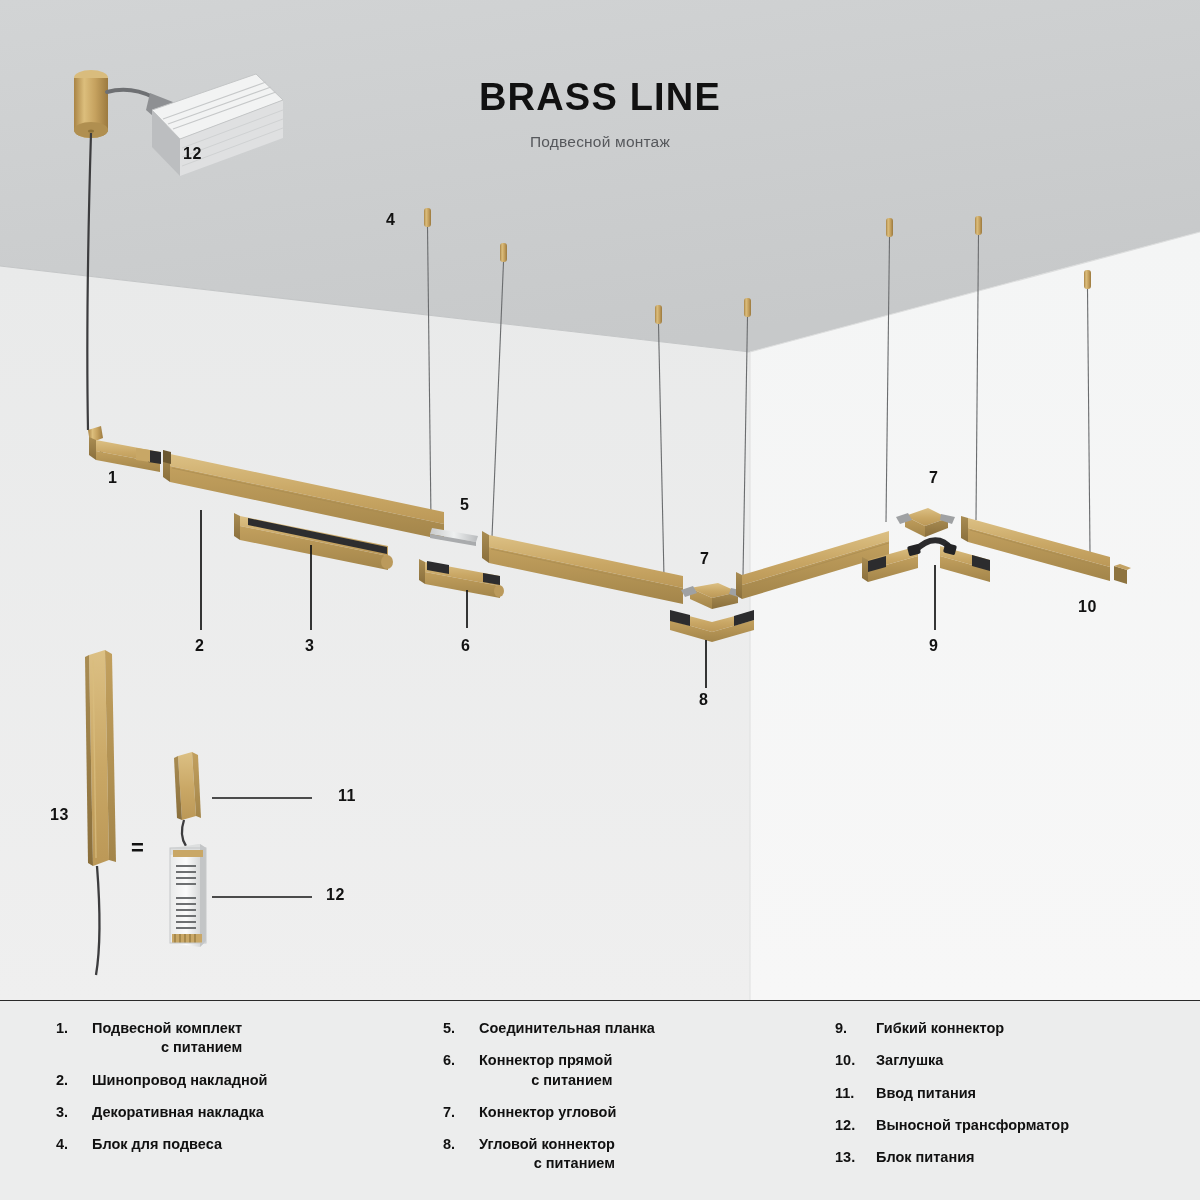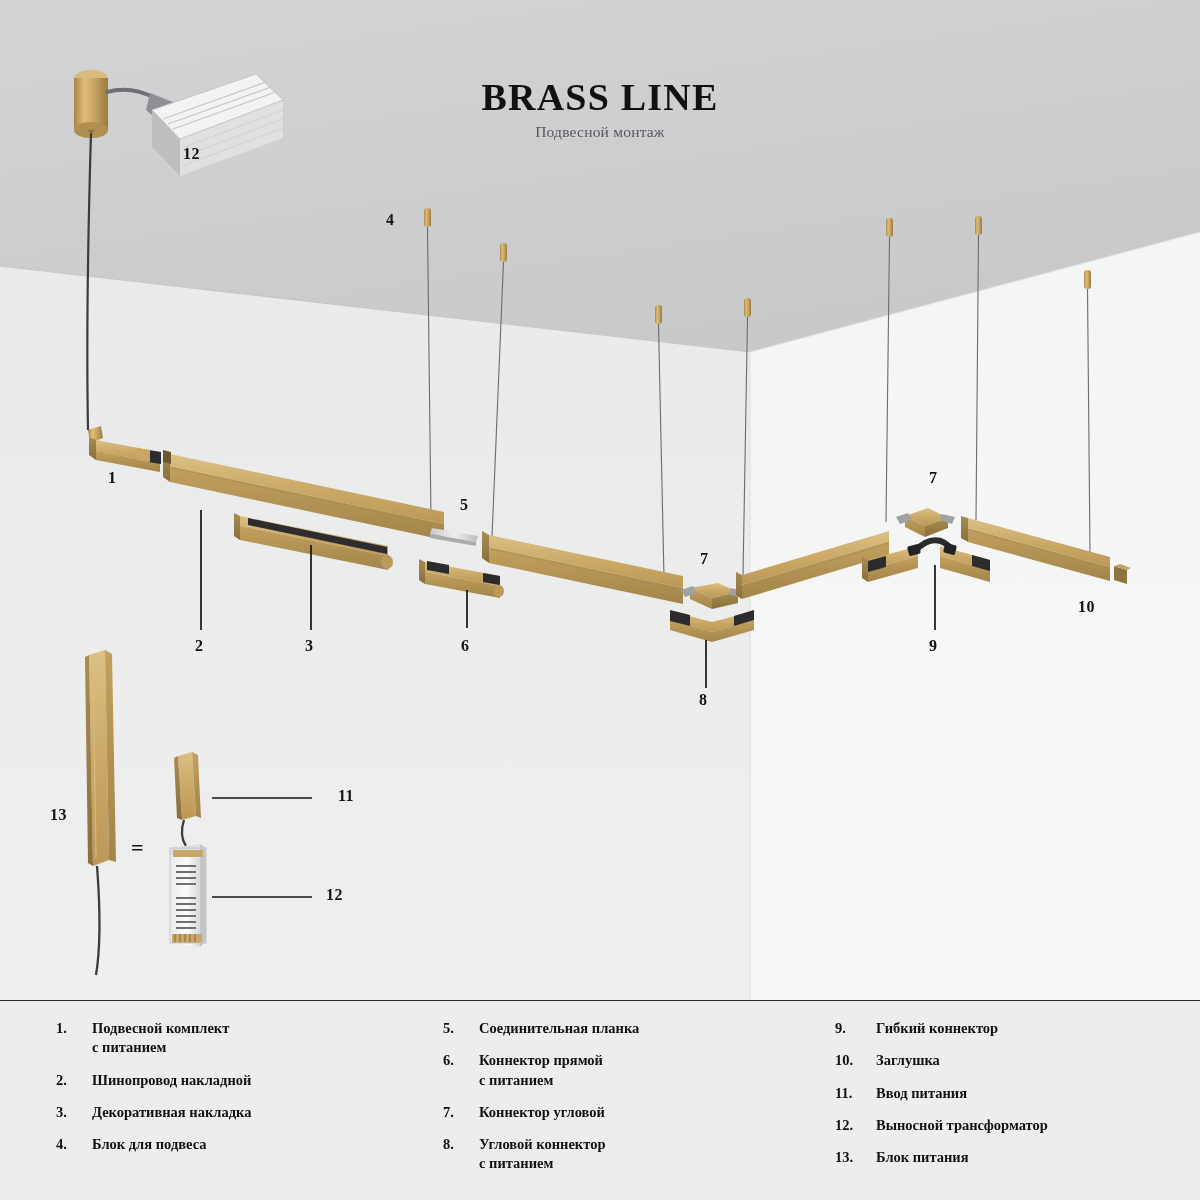--- a/index.html
+++ b/index.html
@@ -1,34 +1,34 @@
 <!DOCTYPE html>
 <html lang="ru"><head>
 <meta charset="utf-8">
 <style>
   html,body{margin:0;padding:0;}
   body{
     width:1200px;height:1200px;overflow:hidden;
     font-family:"Liberation Sans","DejaVu Sans",sans-serif;
     background:#eceded;
   }
-  #stage{position:relative;width:1200px;height:1200px;font-family:Liberation Serif, serif;}
+  #stage{position:relative;width:1200px;height:1200px;}
 
   
   .scene{position:absolute;left:0;top:0;width:1200px;height:1000px;overflow:hidden;background:#ebecec;}
   .scene svg{position:absolute;left:0;top:0;}
 
   
   .title-wrap{position:absolute;left:0;top:78px;width:1200px;text-align:center;}
   .title{
     font-size:38px;font-weight:700;letter-spacing:1.2px;color:#111;
     line-height:1;margin:0;
   }
   .subtitle{
-    margin-top:7px;font-size:15.5px;color:#56585c;letter-spacing:.2px;
+    margin-top:17px;font-size:15.5px;color:#56585c;letter-spacing:.2px;
   }
 
   
   .num{
     position:absolute;font-size:16px;font-weight:700;color:#121212;
     line-height:1;letter-spacing:.5px;white-space:nowrap;
   }
   .eq{
     position:absolute;font-size:22px;font-weight:700;color:#121212;line-height:1;
   }
@@ -42,21 +42,21 @@
   .legend-col{position:relative;}
   .legend-col.c1{width:430px;padding-left:56px;box-sizing:border-box;}
   .legend-col.c2{width:392px;padding-left:13px;box-sizing:border-box;}
   .legend-col.c3{width:378px;padding-left:13px;box-sizing:border-box;}
   .leg-item{display:flex;margin-bottom:13px;}
   .leg-num{
     font-size:14.5px;font-weight:700;color:#111;min-width:36px;
     line-height:1.33;flex:0 0 auto;
   }
   .legend-col.c3 .leg-num{min-width:41px;}
-  .leg-text{font-size:14.5px;font-weight:700;color:#111;line-height:1.33;white-space:pre-line;}
+  .leg-text{font-size:14.5px;font-weight:700;color:#111;line-height:1.33;white-space:pre-line;text-align:right;}
 </style>
 </head>
 <body>
 
 <div id="stage">
 
   <div class="scene">
     <svg width="1200" height="1000" viewBox="0 0 1200 1000" xmlns="http://www.w3.org/2000/svg">
       <defs>
         <linearGradient id="gBrassTop" x1="0" y1="0" x2="0" y2="1">

